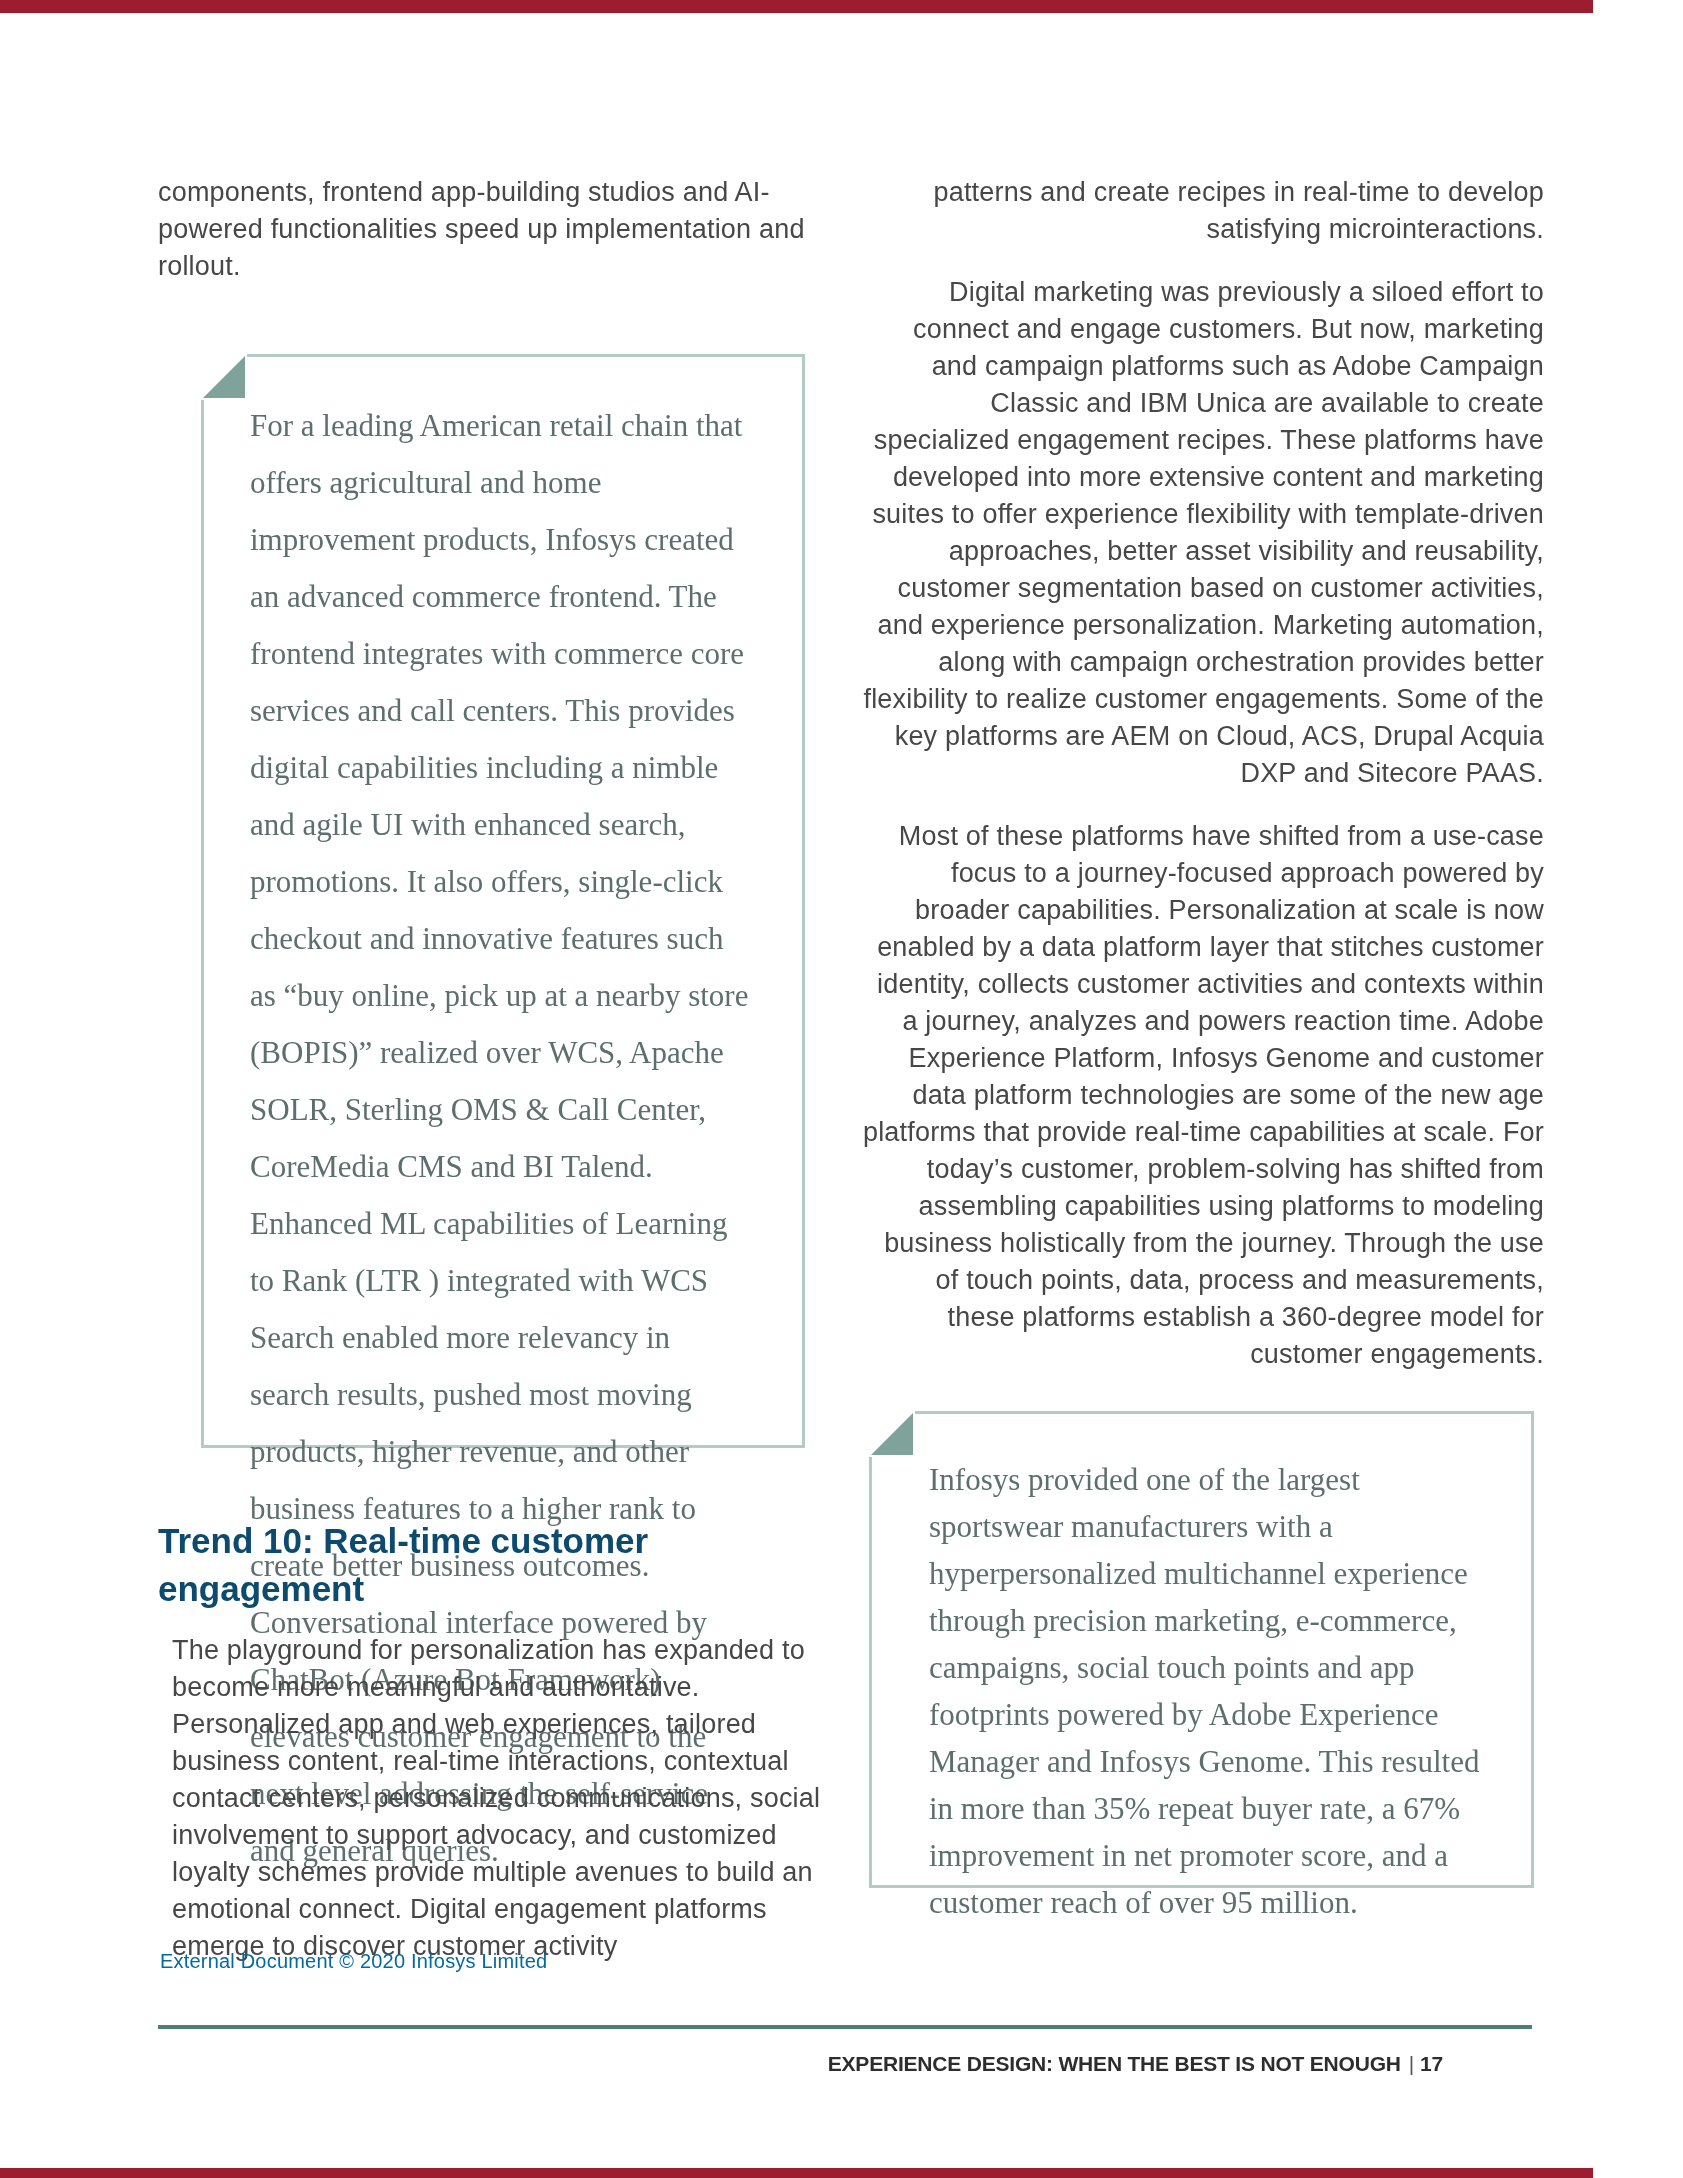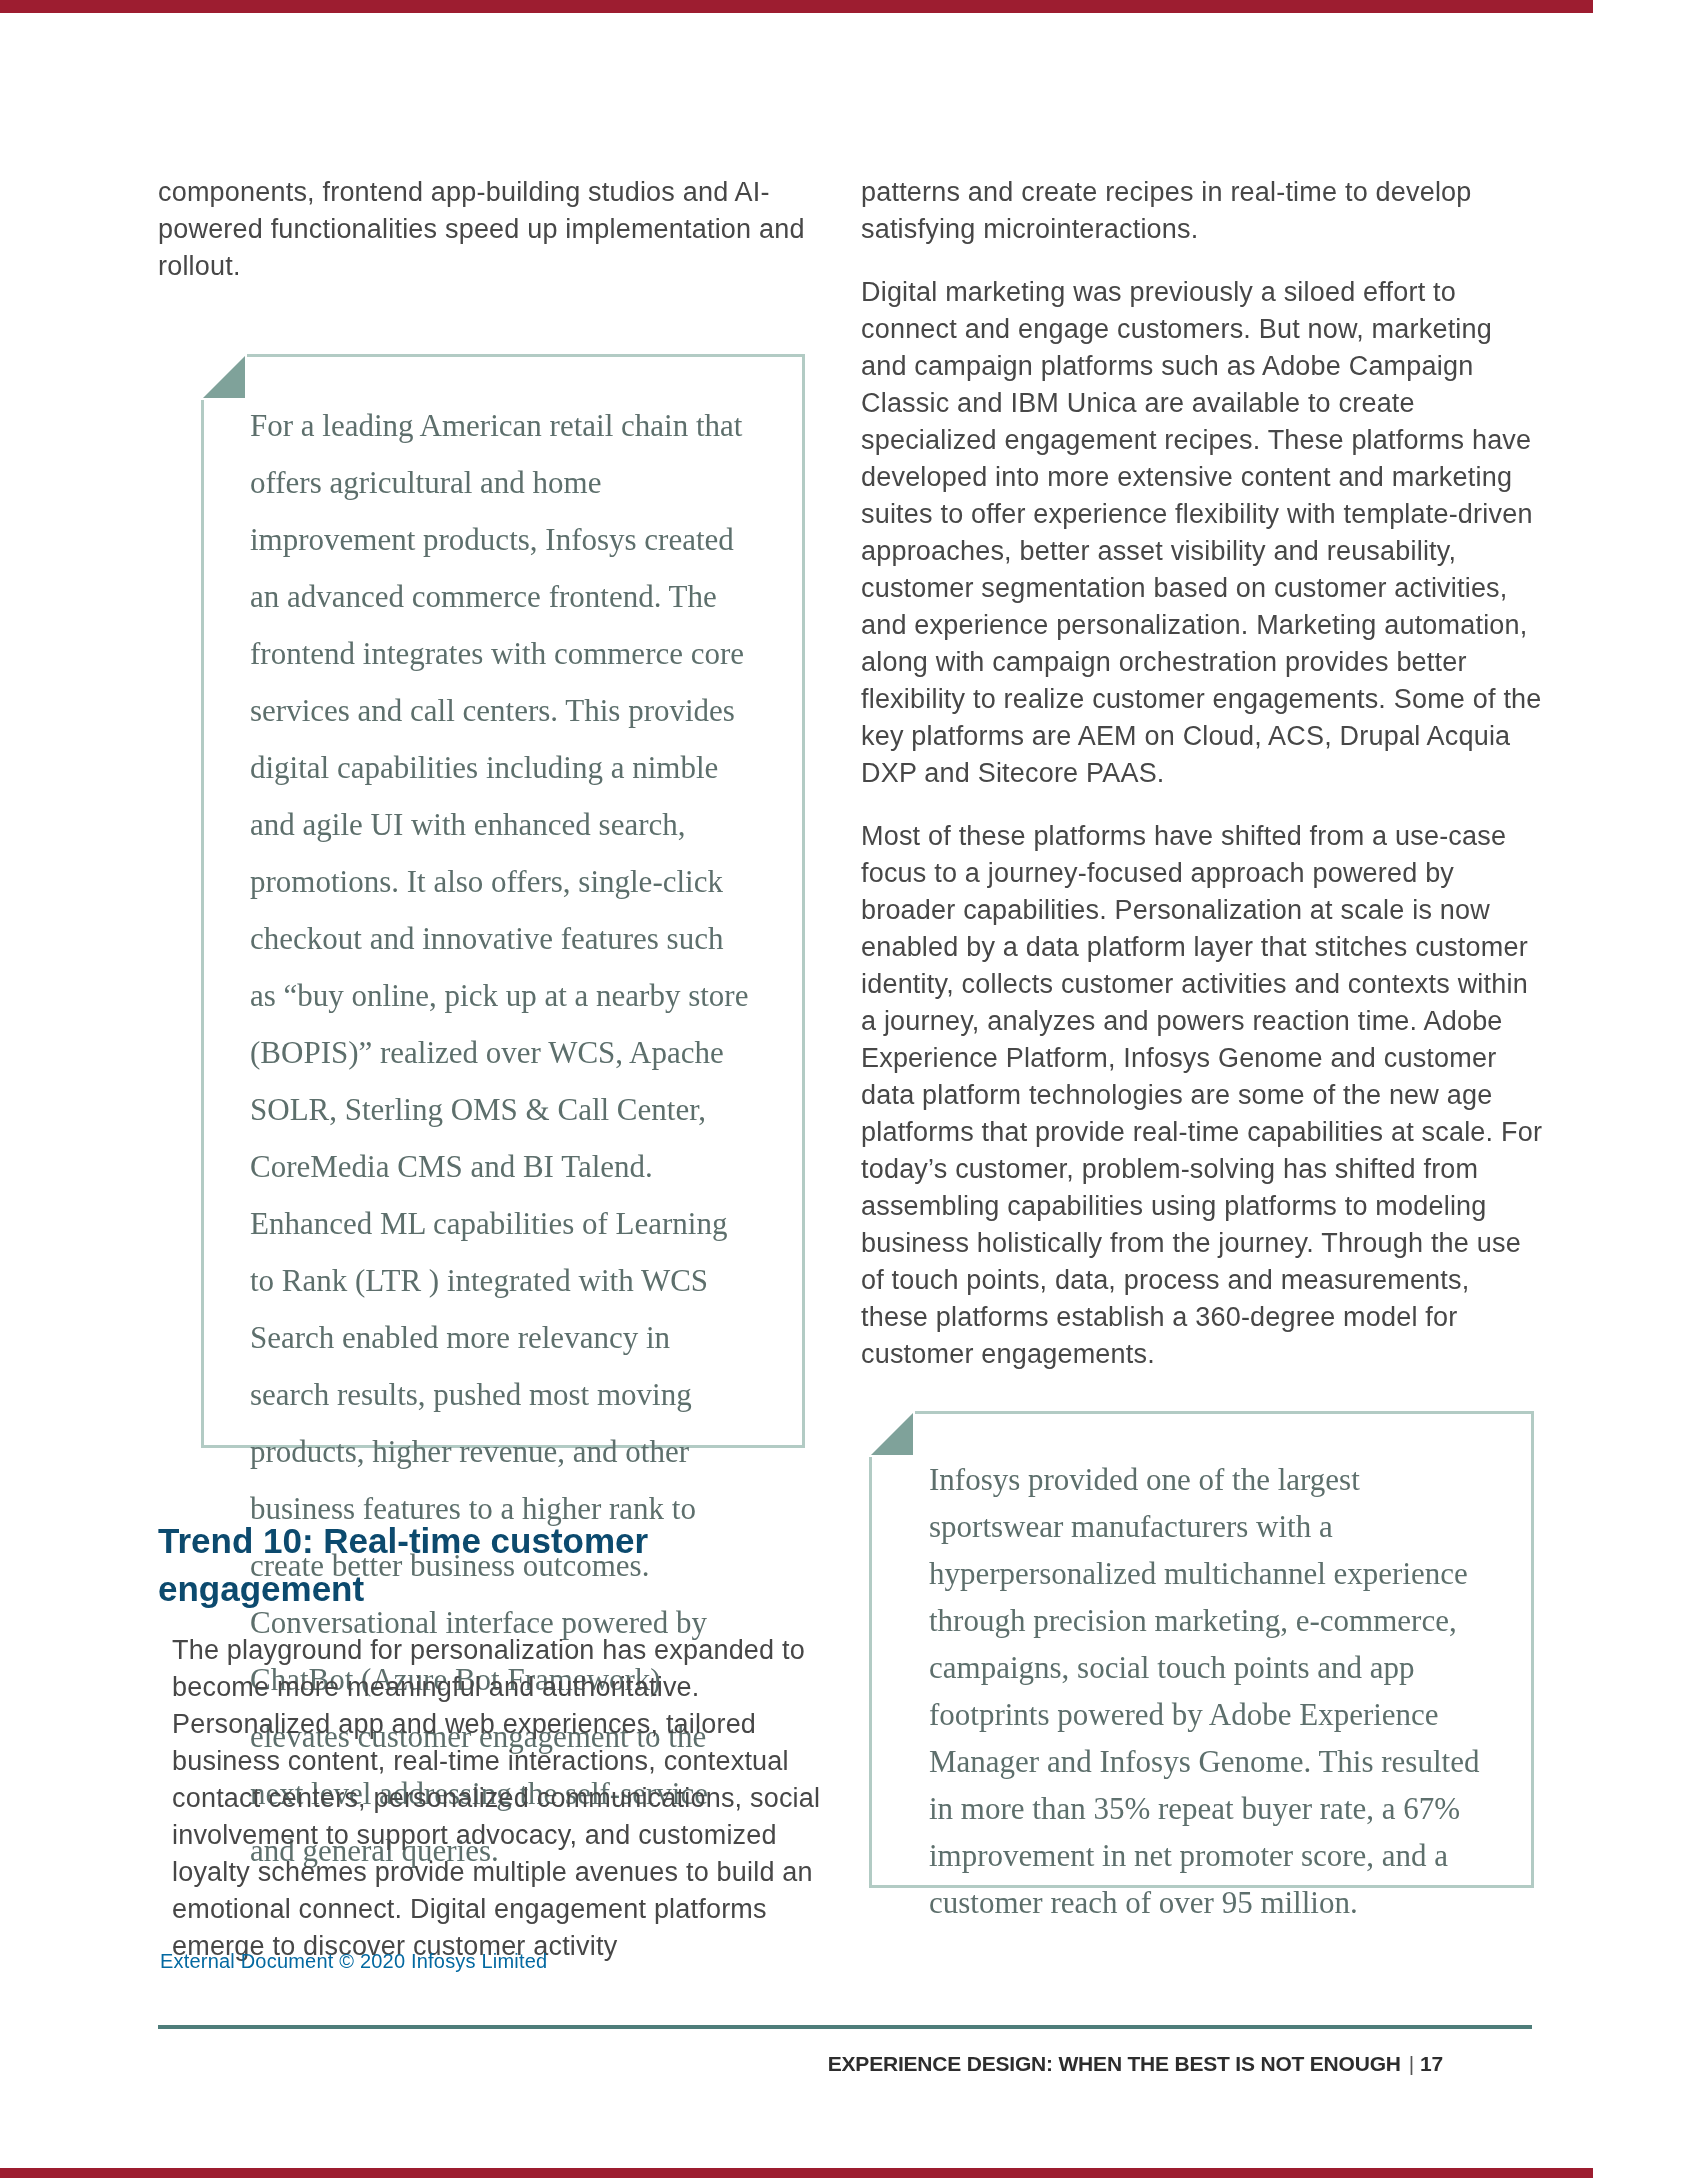--- a/index.html
+++ b/index.html
@@ -16,21 +16,21 @@
 
   .body-text{
     color:#474747;
     font-size:27px;
     line-height:37px;
     letter-spacing:0.2px;
   }
   .body-text p{margin:0 0 26px 0;}
 
   .col-left-intro{position:absolute;left:158px;top:174px;width:648px;}
-  .col-right{position:absolute;left:861px;top:174px;width:683px;}
+  .col-right{position:absolute;left:861px;top:174px;width:683px;text-align:right;}
 
   .callout{
     position:absolute;
     box-sizing:border-box;
     background:#ffffff;
     border:3px solid #b2cbc4;
   }
   .callout-left{left:201px;top:354px;width:604px;height:1094px;padding:40px 48px 12px 46px;}
   .callout-right{left:869px;top:1411px;width:665px;height:477px;padding:42px 50px 0 57px;}
   .fold{position:absolute;top:-3px;left:-3px;width:46px;height:46px;background:#ffffff;}

